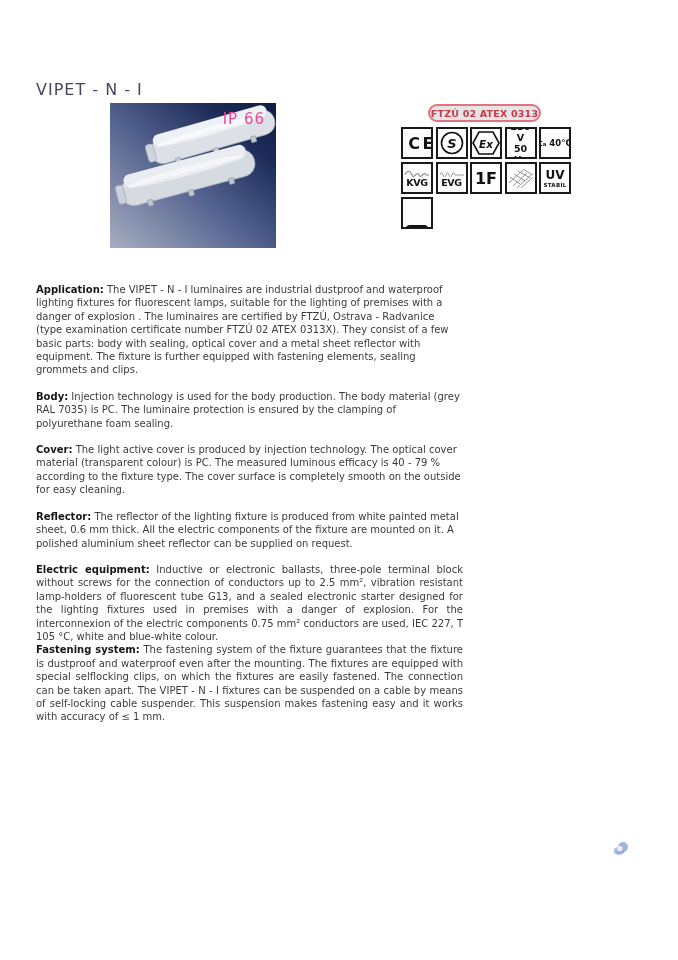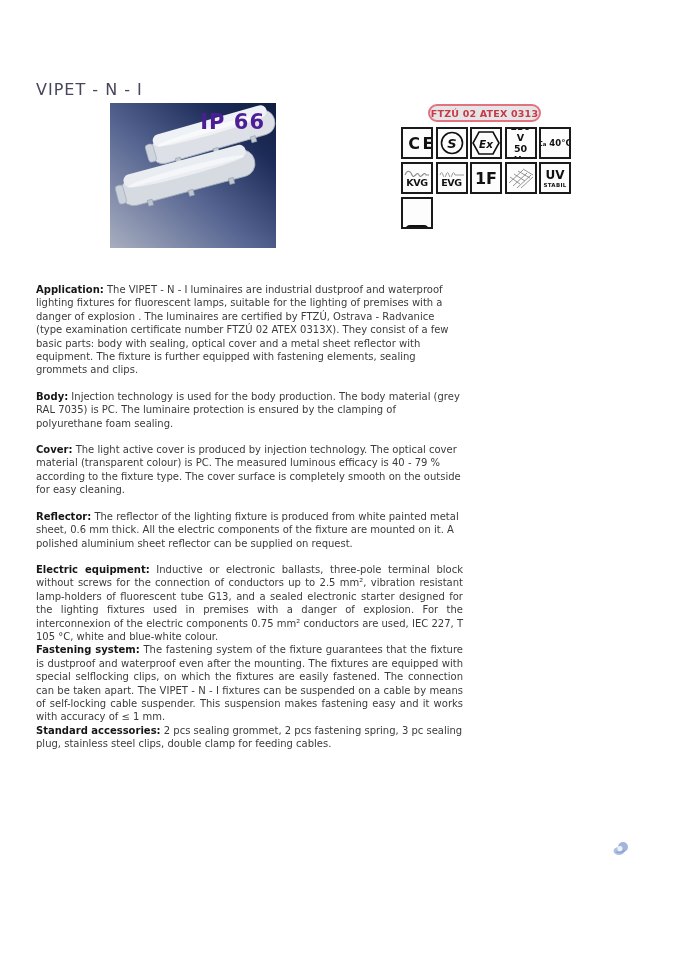--- a/index.html
+++ b/index.html
@@ -8,22 +8,22 @@
     font-family:"DejaVu Sans","Liberation Sans",sans-serif;overflow:hidden;
   }
   .title{
     position:absolute;left:36px;top:80px;margin:0;
     font-size:16px;font-weight:normal;letter-spacing:1px;color:#46465e;
   }
   
   .product-photo{position:absolute;left:110px;top:103px;width:166px;height:145px;}
   .product-photo svg{display:block;width:166px;height:145px;}
   .ip{
-    position:absolute;top:7px;right:11px;color:#4c1d95;
-    font-size:21px;font-weight:bold;letter-spacing:1px;
+    position:absolute;top:7px;right:11px;color:#ec4899;
+    font-size:15px;font-weight:normal;letter-spacing:1px;
   }
   
   .stamp{
     position:absolute;left:428px;top:104px;width:113px;height:18px;
     border:2px solid #e4717f;border-radius:10px;box-sizing:border-box;
     display:flex;align-items:center;justify-content:center;background:#e5e5e5;
   }
   .stamp span{
     color:#c93848;font-weight:bold;font-size:9.5px;letter-spacing:0.2px;white-space:nowrap;
   }
@@ -183,21 +183,20 @@
 
   </div>
 
   <div class="copy">
     <p class="para"><b>Application:</b> <span>The VIPET - N - I luminaires are industrial dustproof and waterproof lighting fixtures for fluorescent lamps, suitable for the lighting of premises with a danger of explosion . The luminaires are certified by FTZÚ, Ostrava - Radvanice (type examination certificate number FTZÚ 02 ATEX 0313X). They consist of a few basic parts: body with sealing, optical cover and a metal sheet reflector with equipment. The fixture is further equipped with fastening elements, sealing grommets and clips.</span></p>
     <p class="para"><b>Body:</b> <span>Injection technology is used for the body production. The body material (grey RAL 7035) is PC. The luminaire protection is ensured by the clamping of polyurethane foam sealing.</span></p>
     <p class="para"><b>Cover:</b> <span>The light active cover is produced by injection technology. The optical cover material (transparent colour) is PC. The measured luminous efficacy is 40 - 79 % according to the fixture type. The cover surface is completely smooth on the outside for easy cleaning.</span></p>
     <p class="para"><b>Reflector:</b> <span>The reflector of the lighting fixture is produced from white painted metal sheet, 0.6 mm thick. All the electric components of the fixture are mounted on it. A polished aluminium sheet reflector can be supplied on request.</span></p>
     <p class="para tight just"><b>Electric equipment:</b> <span>Inductive or electronic ballasts, three-pole terminal block without screws for the connection of conductors up to 2.5 mm², vibration resistant lamp-holders of fluorescent tube G13, and a sealed electronic starter designed for the lighting fixtures used in premises with a danger of explosion. For the interconnexion of the electric components 0.75 mm² conductors are used, IEC 227, T 105 °C, white and blue-white colour.</span></p>
     <p class="para tight just"><b>Fastening system:</b> <span>The fastening system of the fixture guarantees that the fixture is dustproof and waterproof even after the mounting. The fixtures are equipped with special selflocking clips, on which the fixtures are easily fastened. The connection can be taken apart. The VIPET - N - I fixtures can be suspended on a cable by means of self-locking cable suspender. This suspension makes fastening easy and it works with accuracy of ≤ 1 mm.</span></p>
-    <p class="para tight"><b>Standard accessories:</b> <span>2 pcs sealing grommet, 2 pcs fastening spring, 3 pc sealing plug, stainless steel clips, double clamp for feeding cables.</span></p>
   </div>
 
   <svg class="corner-icon" width="18" height="16" viewBox="0 0 18 16">
     <ellipse cx="7" cy="11" rx="5.5" ry="4" fill="#aebfe4"></ellipse>
     <ellipse cx="11" cy="7" rx="5" ry="5" fill="#93a8d6" opacity="0.85"></ellipse>
     <circle cx="8" cy="8.5" r="2.6" fill="#eef2fb"></circle>
     <path d="M4 12 Q8 14 13 11" fill="none" stroke="#7f96c8" stroke-width="0.8"></path>
   </svg>
 
 </div>

